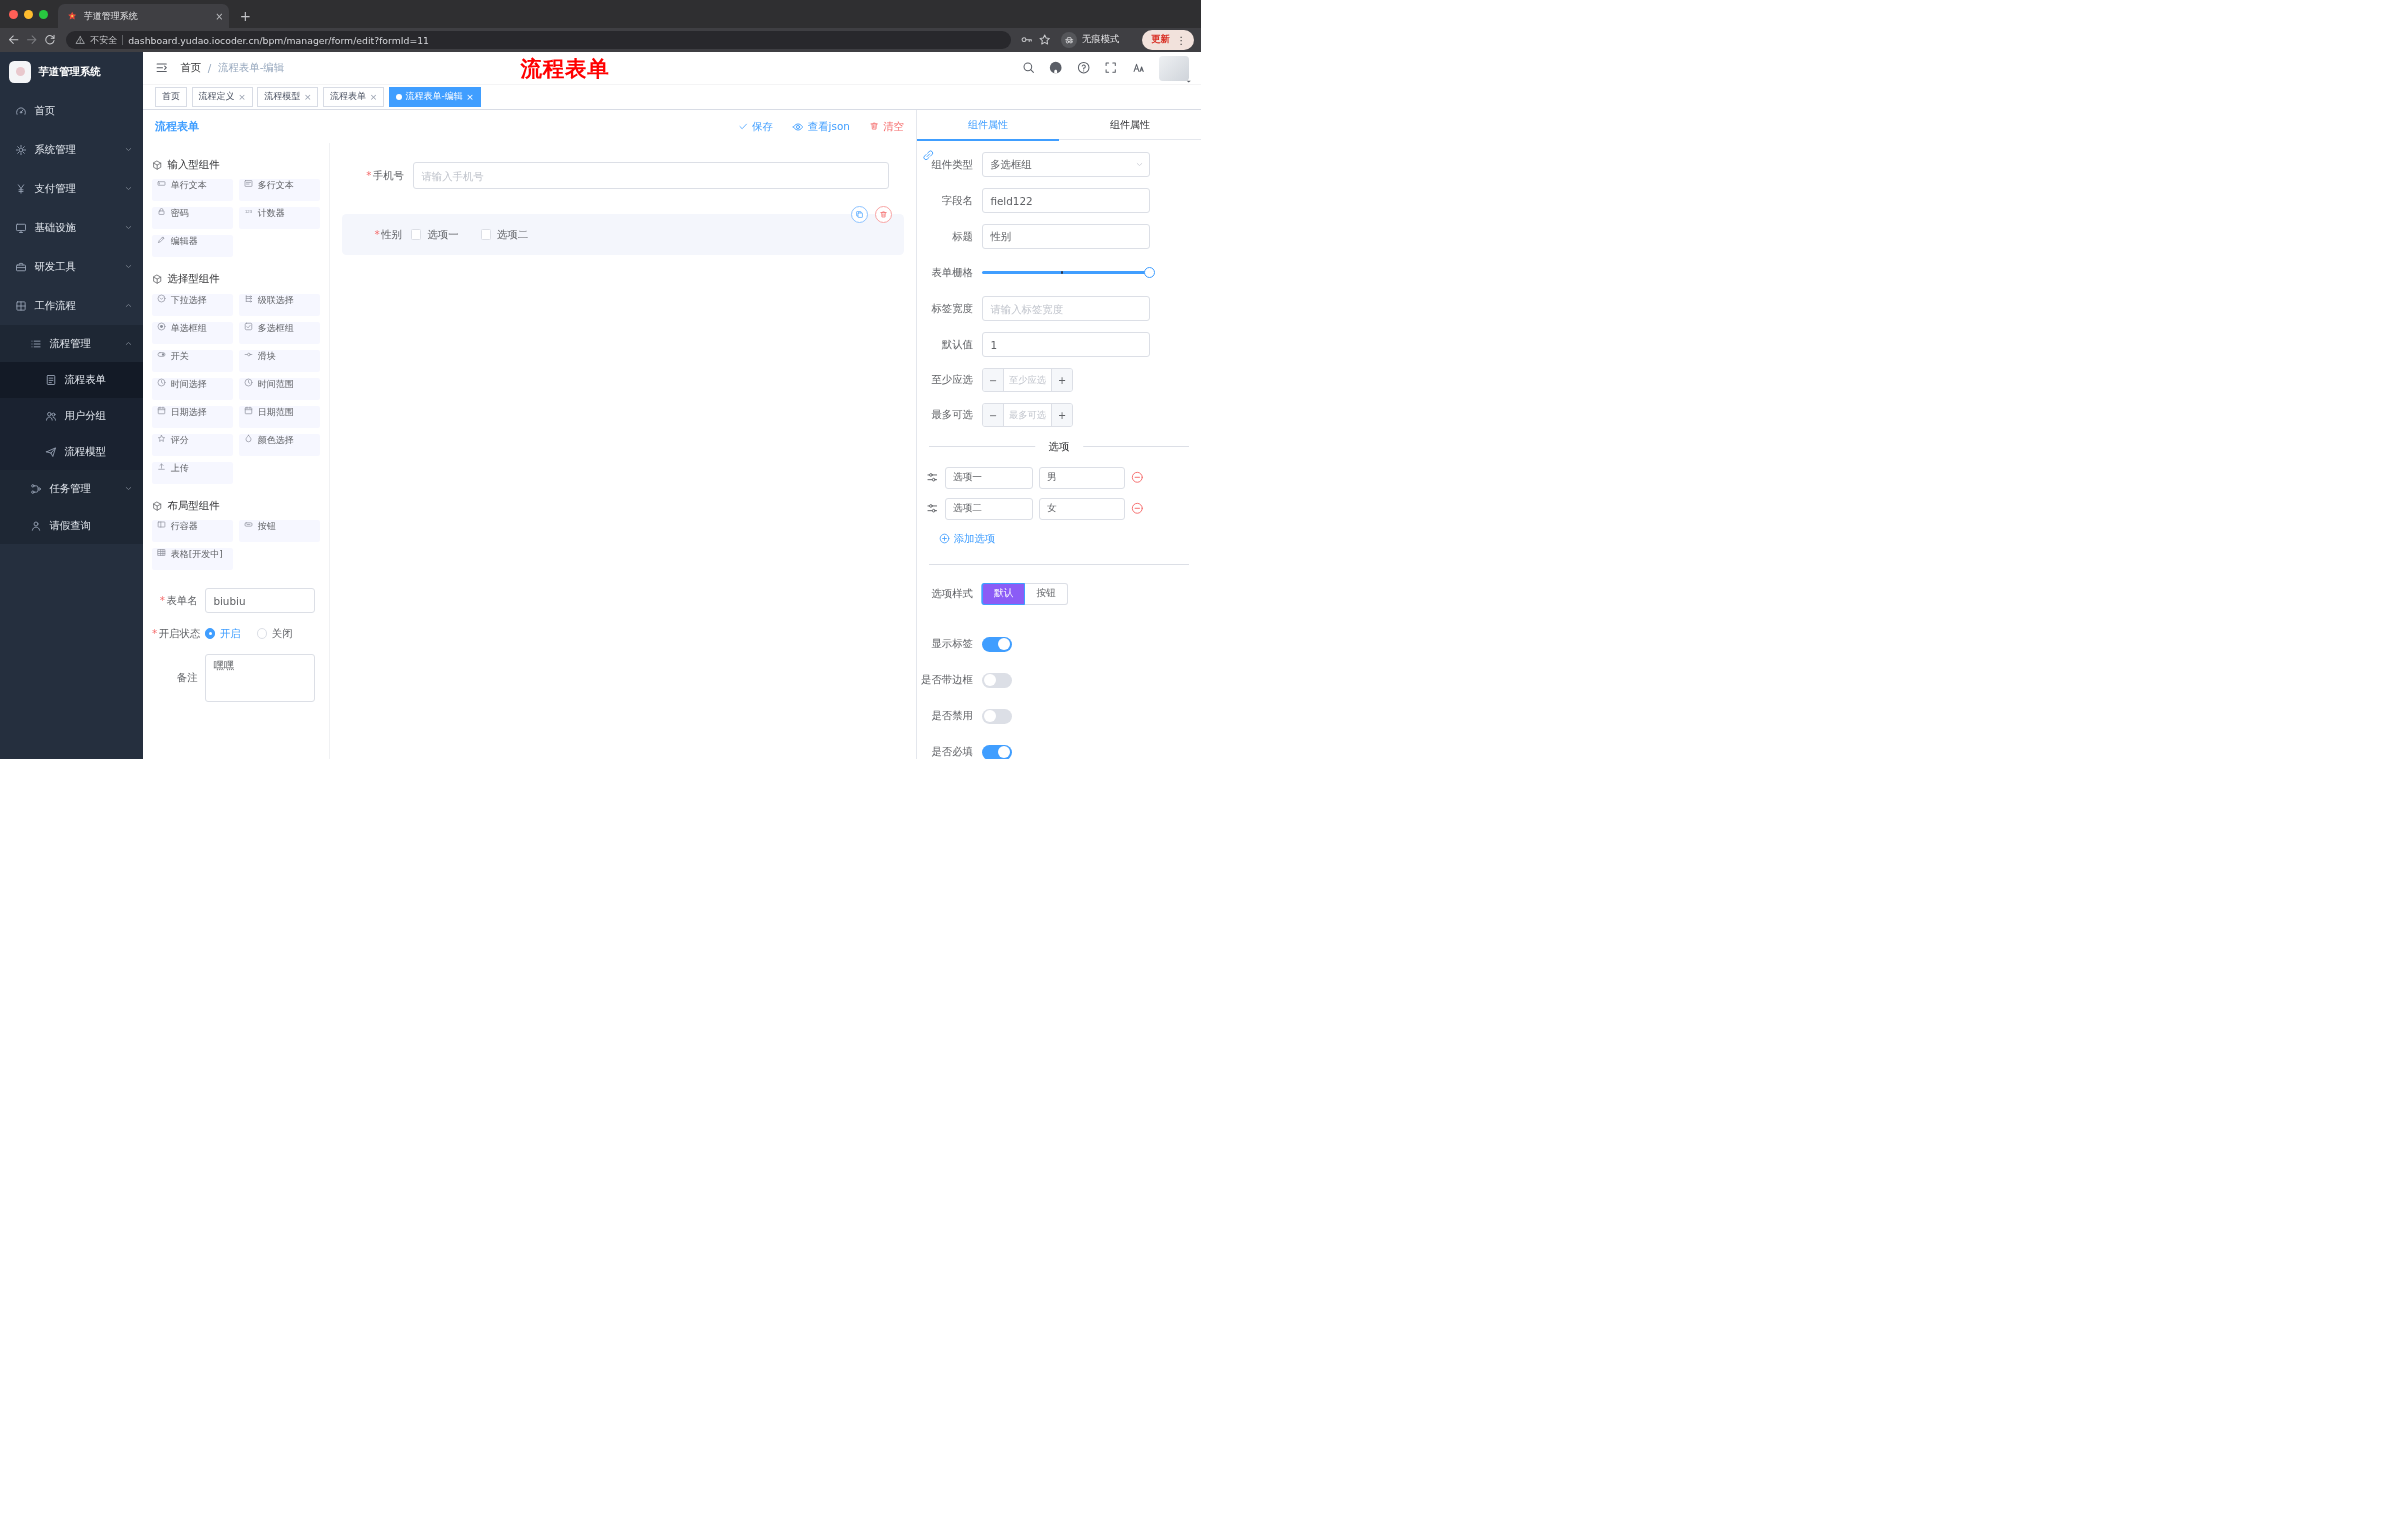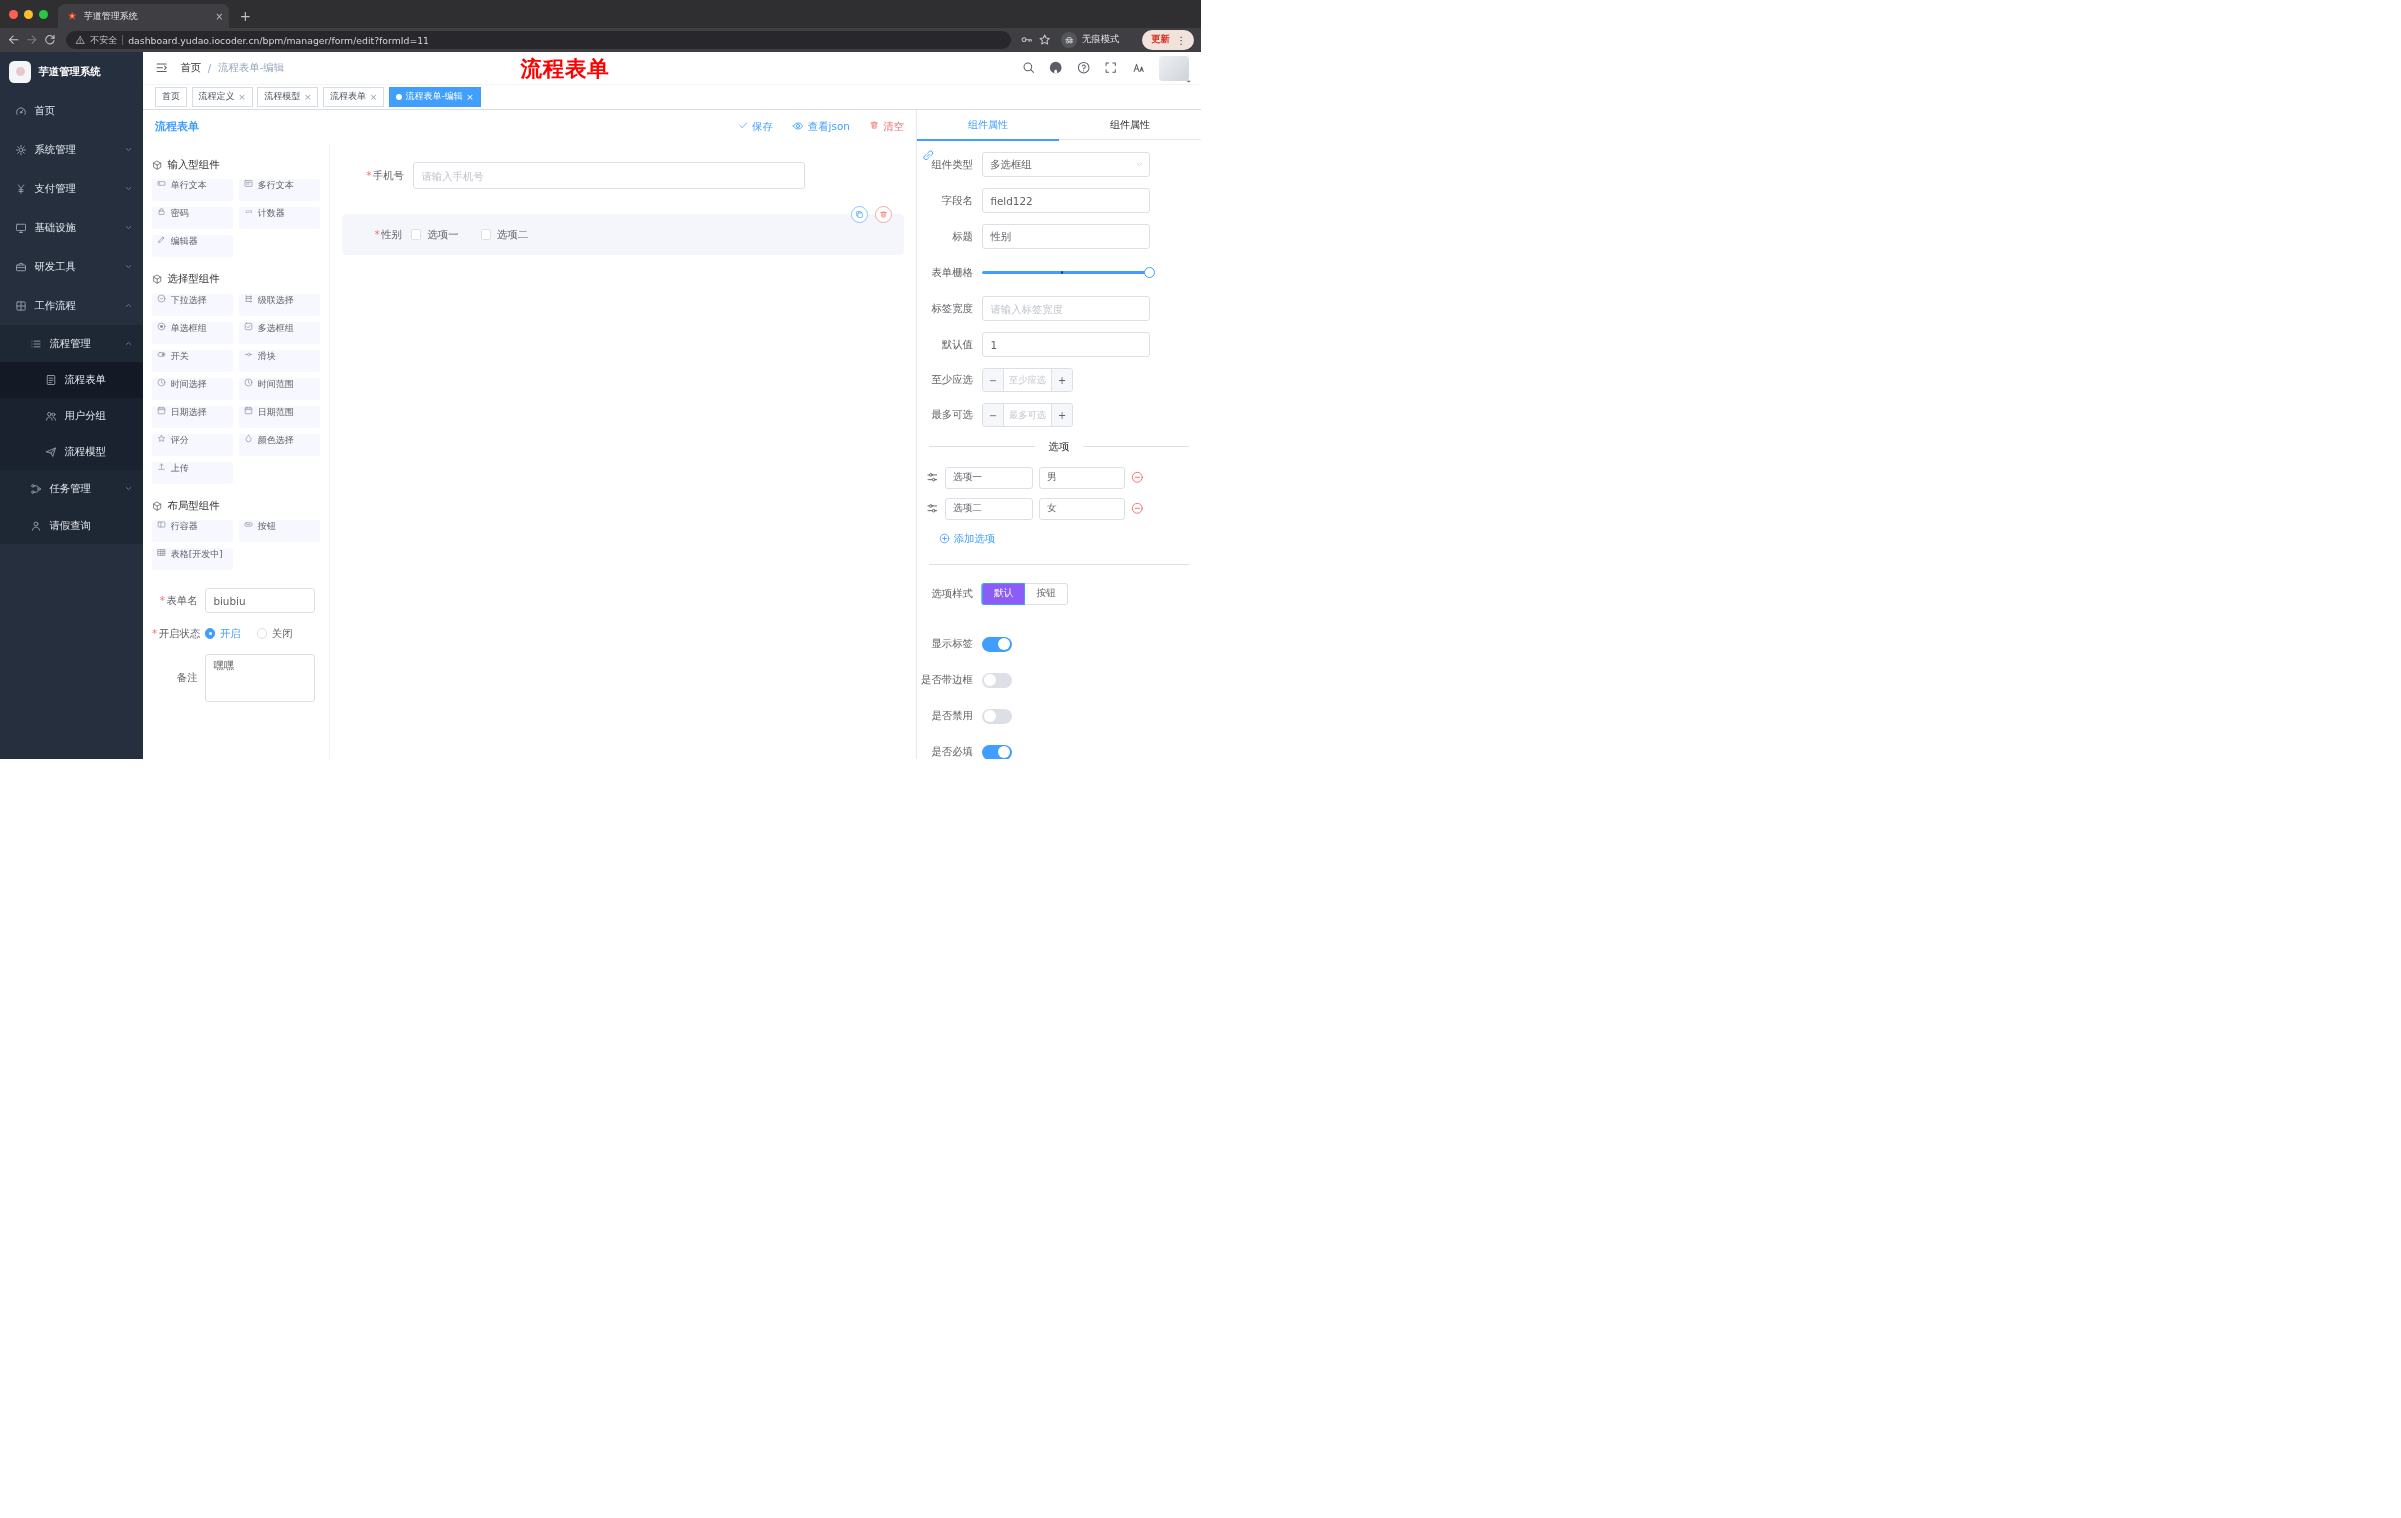--- a/index.html
+++ b/index.html
@@ -70,21 +70,21 @@
   .tag.active{background:#409eff;border-color:#409eff;color:#fff}
   .tag.active .x{color:#fff}
   .tag .dot{width:6px;height:6px;border-radius:50%;background:#fff}
 
   
   .workarea{flex:1;display:flex;min-height:0;background:#fff}
   .left-editor{flex:1;display:flex;flex-direction:column;min-width:0}
   .editor-head{height:33px;display:flex;align-items:center;padding:0 12px;flex-shrink:0}
   .editor-title{color:#409eff;font-size:11px;font-weight:700}
   .actions{margin-left:auto;display:flex;align-items:center;gap:19.3px}
-  .abtn{display:flex;gap:3.7px;font-size:10.4px;cursor:pointer}
+  .abtn{display:flex;align-items:center;gap:3.7px;font-size:10.4px;cursor:pointer}
   .abtn.blue{color:#409eff}
   .abtn.red{color:#f56c6c}
   .editor-body{flex:1;display:flex;min-height:0}
 
   
   .palette{width:187px;border-right:0.7px solid #f0f1f3;padding:0 9px;overflow:hidden;flex-shrink:0}
   .pg-title{display:flex;align-items:center;gap:5.2px;font-size:10.4px;color:#303133;margin:15px 0 7.4px}
   .pg-title .ico{color:#606266}
   .pgrid{display:grid;grid-template-columns:1fr 1fr;gap:6px}
   .pitem{height:22px;background:#f6f7ff;border-radius:2.2px;display:flex;align-items:flex-start;gap:4.5px;padding:0 5.2px;font-size:9px;color:#606266;cursor:move;white-space:nowrap;overflow:hidden}
@@ -100,21 +100,21 @@
   .rdot{width:10.4px;height:10.4px;border-radius:50%;border:0.7px solid #dcdfe6;background:#fff;position:relative}
   .radio.on .rdot{background:#409eff;border-color:#409eff}
   .radio.on .rdot::after{content:"";position:absolute;left:3px;top:3px;width:3px;height:3px;border-radius:50%;background:#fff}
   .radio.on span.rl{color:#409eff}
   textarea.inp{width:110px;height:48px;padding:4.5px 7.4px;resize:none}
 
   
   .canvas{flex:1;padding:19.3px 12px 0;min-width:0;position:relative}
   .crow{display:flex;align-items:center}
   .clabel{width:71px;text-align:right;padding-right:9px;font-size:10.4px;color:#606266;flex-shrink:0;white-space:nowrap}
-  .cinput{width:392px;height:27px}
+  .cinput{width:476px;height:27px}
   .selblock{position:relative;background:#f4f6fc;border-radius:4.5px;margin-top:25px;padding:13.4px 0;cursor:pointer}
   .selacts{position:absolute;top:-8.2px;right:12px;display:flex;gap:6.7px}
   .actbtn{width:17px;height:17px;border-radius:50%;background:#fff;display:flex;align-items:center;justify-content:center;cursor:pointer}
   .actbtn.copy{color:#409eff;border:0.7px solid #8fc4ff}
   .actbtn.del{color:#f56c6c;border:0.7px solid #f8a5a5}
   .chk{display:inline-flex;align-items:center;gap:6px;margin-right:22px;cursor:pointer;font-size:10.4px;color:#606266}
   .box{width:10.4px;height:10.4px;border:0.7px solid #dcdfe6;border-radius:1.5px;background:#fff}
 
   
   .props{width:285px;border-left:0.7px solid #e4e7ed;display:flex;flex-direction:column;position:relative;flex-shrink:0}

